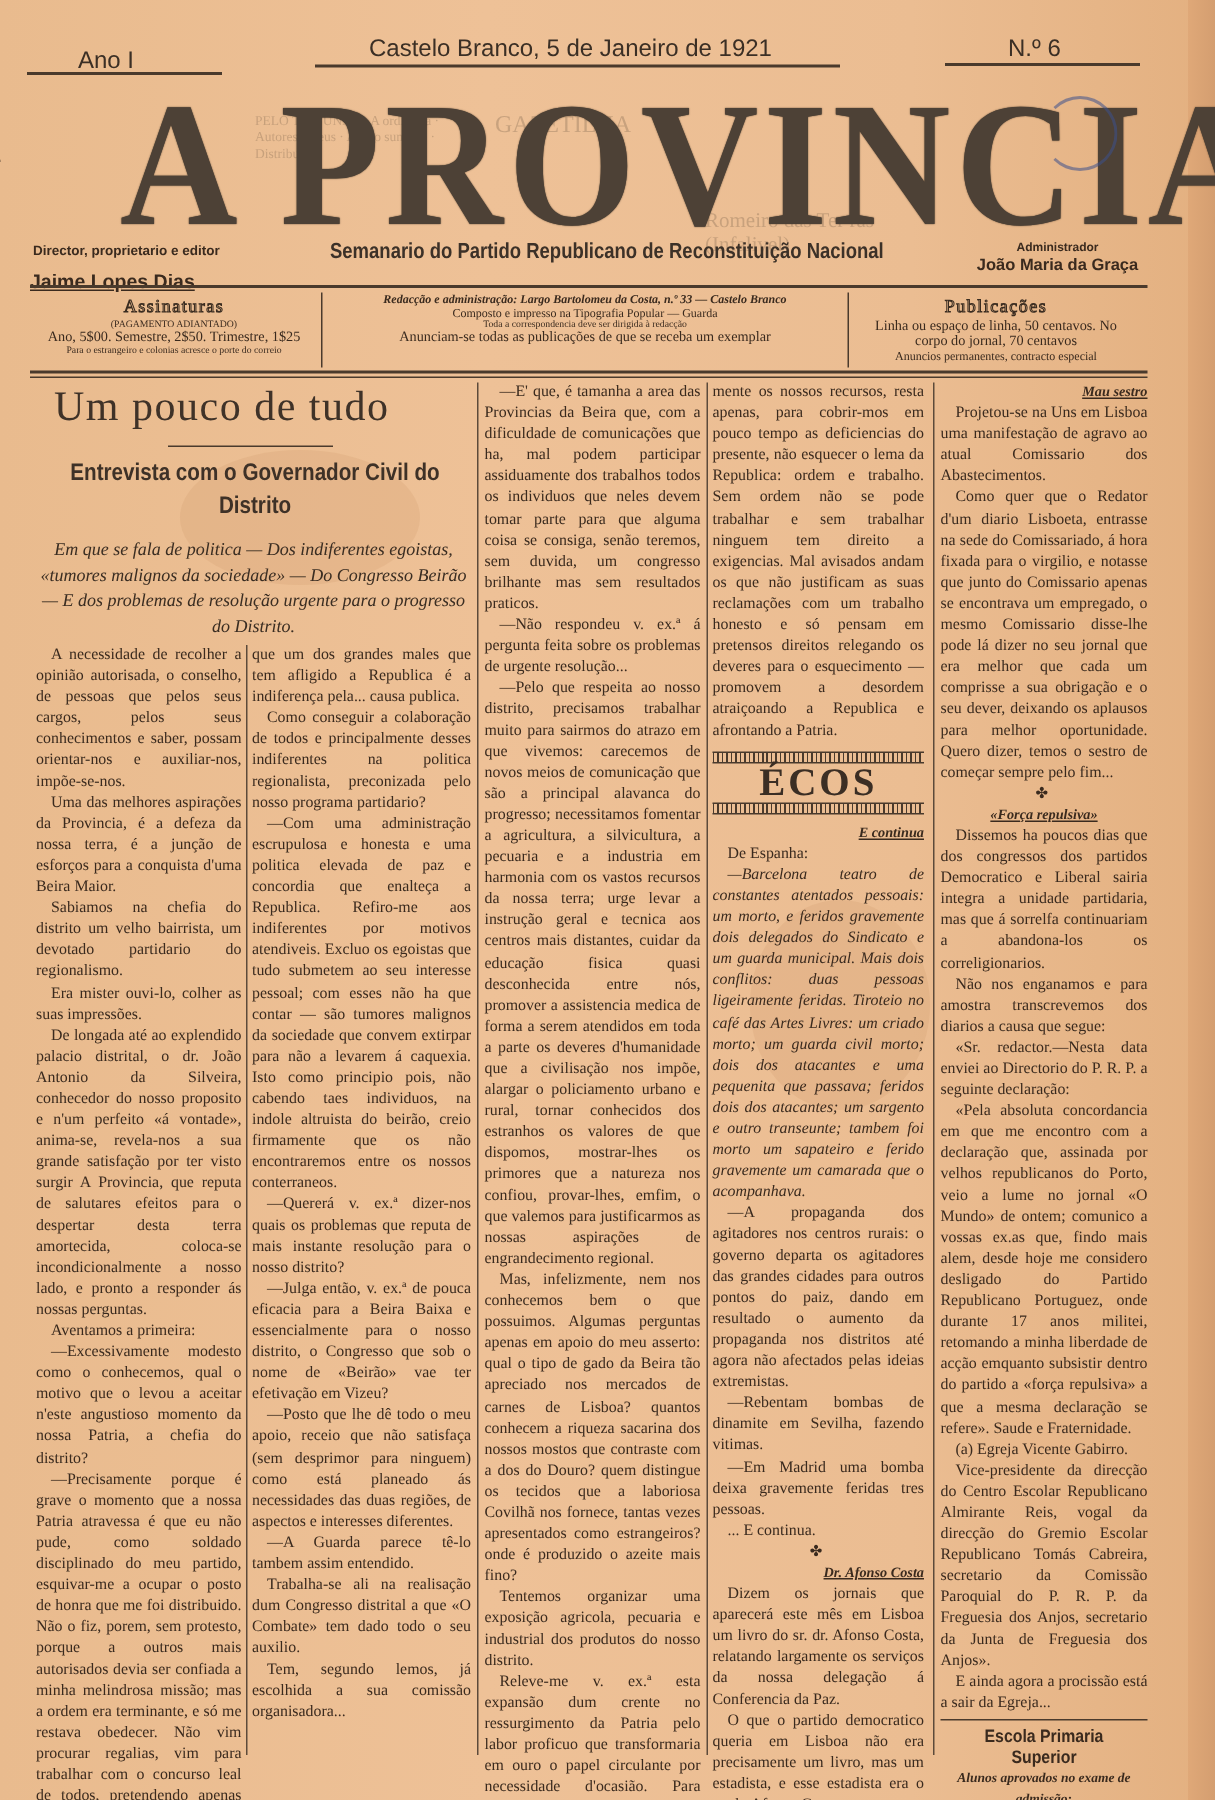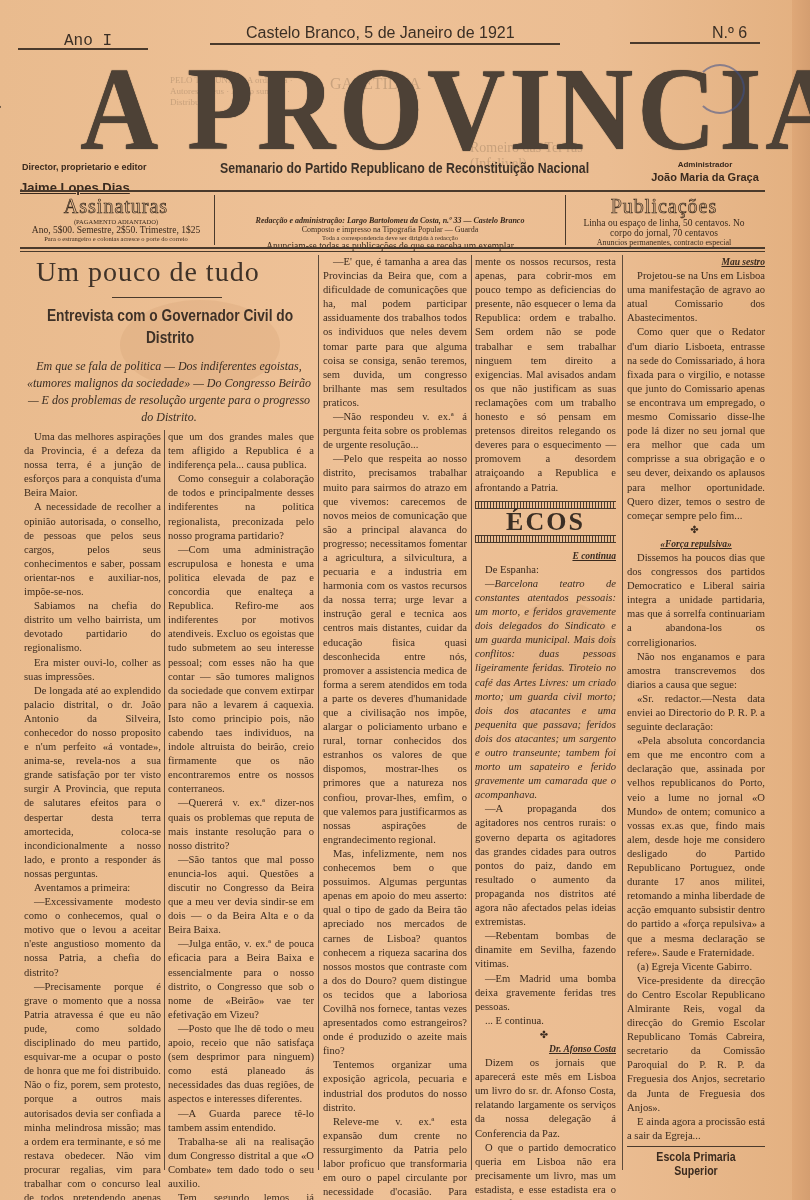--- a/index.html
+++ b/index.html
@@ -1,40 +1,40 @@
 <!DOCTYPE html>
 <html><head>
 <meta charset="utf-8">
 <style>
   html,body{margin:0;padding:0;}
   body{width:810px;height:1200px;background:#e8b98c;position:relative;overflow:hidden;font-family:"Liberation Serif",serif;color:#3a2a1e;}
   .page{position:absolute;left:0;top:0;width:810px;height:1200px;background:linear-gradient(90deg,#e9bb8e 0%,#eec197 40%,#ebbd92 75%,#e3b080 100%);}
   .right-edge{position:absolute;left:792px;top:0;width:18px;height:1200px;background:linear-gradient(90deg,#dfa878,#d49e70);}
   .dateline{position:absolute;top:22px;left:0;width:790px;height:22px;font-family:"Liberation Sans",sans-serif;font-size:16px;color:#3b2f25;}
-  .dateline .ano{position:absolute;left:64px;top:10px;font-family:Liberation Mono, monospace;}
+  .dateline .ano{position:absolute;left:52px;top:10px;}
   .dateline .date{position:absolute;left:246px;top:2px;}
-  .dateline .num{position:absolute;left:672px;top:2px;margin-left:40px;}
+  .dateline .num{position:absolute;left:672px;top:2px;}
   .rule{position:absolute;background:#4a3a2c;}
   .masthead-title{position:absolute;left:80px;top:50px;width:640px;height:120px;font-family:"Liberation Serif",serif;font-weight:bold;font-size:118px;letter-spacing:4px;color:#4d4136;line-height:120px;white-space:nowrap;transform:scaleX(0.92);transform-origin:left top;text-shadow:0 0 1px #2d241b;}
   .vert-label{position:absolute;left:10px;top:60px;width:20px;height:200px;}
   .vert-label span{position:absolute;left:-70px;top:80px;transform:rotate(-90deg);font-family:"Liberation Sans",sans-serif;font-weight:bold;font-size:11px;white-space:nowrap;color:#4a3c30;}
   .director{position:absolute;left:20px;top:162px;font-family:"Liberation Sans",sans-serif;}
   .director .lbl{font-size:9px;font-weight:bold;display:block;margin-left:2px;}
   .director .name{font-size:13px;font-weight:bold;display:block;margin-top:8px;text-decoration:underline;}
   .subtitle{position:absolute;left:220px;top:160px;font-family:"Liberation Sans",sans-serif;font-weight:bold;font-size:14.5px;color:#3c3128;transform:scaleX(0.85);transform-origin:left;white-space:nowrap;}
   .admin{position:absolute;left:630px;top:160px;font-family:"Liberation Sans",sans-serif;text-align:center;width:150px;}
   .admin .lbl{font-size:8px;font-weight:bold;display:block;}
   .admin .name{font-size:11px;font-weight:bold;display:block;margin-top:2px;}
   .ghost{position:absolute;color:rgba(70,55,40,0.22);font-size:9px;line-height:11px;overflow:hidden;}
   .stamp{position:absolute;left:695px;top:64px;width:46px;height:46px;border:2px solid rgba(60,80,140,0.55);border-radius:50%;border-left-color:transparent;}
   .box{position:absolute;top:195px;height:50px;}
   .box.subs{left:20px;width:192px;text-align:center;}
   .box.red{left:214px;width:350px;text-align:center;border-left:1px solid #4a3a2c;border-right:1px solid #4a3a2c;}
   .box.pub{left:566px;width:196px;text-align:center;}
-  .outline-title{font-family:"Liberation Serif",serif;font-size:20px;color:transparent;-webkit-text-stroke:0.7px #3a2c20;letter-spacing:1px;margin-top:25px;}
+  .outline-title{font-family:"Liberation Serif",serif;font-size:12px;color:transparent;-webkit-text-stroke:0.7px #3a2c20;letter-spacing:1px;margin-top:25px;}
   .tiny{font-size:6.5px;display:block;}
   .small{font-size:9.5px;display:block;}
   .sm2{font-size:8px;display:block;}
   .col{position:absolute;top:255px;font-size:10.6px;line-height:14.1px;text-align:justify;hyphens:manual;}
   .col p{margin:0;text-indent:10px;}
   .col .noind{text-indent:0;}
   .c1{left:24px;width:137px;}
   .c2{left:168px;width:146px;}
   .c3{left:323px;width:144px;}
   .c4{left:475px;width:141px;}
@@ -42,21 +42,21 @@
   .vrule{position:absolute;top:255px;width:1px;background:#5c4a3a;height:915px;}
   .hand-title{position:absolute;left:36px;top:256px;font-family:"Liberation Serif",serif;font-size:28px;color:#3f3228;font-style:normal;letter-spacing:1px;}
   .head1{position:absolute;left:25px;top:305px;width:290px;text-align:center;font-family:"Liberation Sans",sans-serif;font-weight:bold;font-size:16px;line-height:22px;color:#3e3127;transform:scaleX(0.86);transform-origin:center;}
   .summary{position:absolute;left:24px;top:358px;width:290px;text-align:center;font-style:italic;font-size:12px;line-height:17px;color:#3a2d22;}
   .body1{top:430px;}
   .ecos{font-family:"Liberation Serif",serif;font-weight:bold;font-size:26px;text-align:center;letter-spacing:2px;display:block;color:#3b2e24;}
   .dotrow{height:6px;border-top:1px solid #4a3a2c;border-bottom:1px solid #4a3a2c;background:repeating-linear-gradient(90deg,#4a3a2c 0 1px,transparent 1px 3px);margin:6px 0;}
   .rt{text-align:right;font-weight:bold;font-style:italic;font-size:9.5px;text-decoration:underline;display:block;}
   .ct{text-align:center;display:block;}
   .sec-head{font-family:"Liberation Sans",sans-serif;font-weight:bold;font-size:12px;text-align:center;display:block;transform:scaleX(0.88);}
-  .italic{font-style:italic;margin-top:21px;}
+  .italic{font-style:italic;}
   .bold{font-weight:bold;}
   .ornament{text-align:center;display:block;font-size:10px;letter-spacing:3px;}
   .stain{position:absolute;border-radius:50%;background:rgba(180,120,70,0.12);}
 </style>
 </head>
 <body>
 
 <div class="page">
   <div class="right-edge"></div>
 
@@ -118,37 +118,36 @@
   <div class="vrule" style="left:318px;"></div>
   <div class="vrule" style="left:471px;"></div>
   <div class="vrule" style="left:622px;"></div>
 
   <div class="hand-title">Um pouco de tudo</div>
   <div class="rule" style="left:112px;top:297px;width:110px;height:1px;"></div>
   <div class="head1">Entrevista com o Governador Civil do Distrito</div>
   <div class="summary">Em que se fala de politica — Dos indiferentes egoistas, «tumores malignos da sociedade» — Do Congresso Beirão — E dos problemas de resolução urgente para o progresso do Distrito.</div>
 
   <div class="col c1 body1">
+    <p>A necessidade de recolher a opinião autorisada, o conselho, de pessoas que pelos seus cargos, pelos seus conhecimentos e saber, possam orientar-nos e auxiliar-nos, impõe-se-nos.</p>
     <p>Uma das melhores aspirações da Provincia, é a defeza da nossa terra, é a junção de esforços para a conquista d'uma Beira Maior.</p>
-    <p>A necessidade de recolher a opinião autorisada, o conselho, de pessoas que pelos seus cargos, pelos seus conhecimentos e saber, possam orientar-nos e auxiliar-nos, impõe-se-nos.</p>
     <p>Sabiamos na chefia do distrito um velho bairrista, um devotado partidario do regionalismo.</p>
     <p>Era mister ouvi-lo, colher as suas impressões.</p>
     <p>De longada até ao explendido palacio distrital, o dr. João Antonio da Silveira, conhecedor do nosso proposito e n'um perfeito «á vontade», anima-se, revela-nos a sua grande satisfação por ter visto surgir A Provincia, que reputa de salutares efeitos para o despertar desta terra amortecida, coloca-se incondicionalmente a nosso lado, e pronto a responder ás nossas perguntas.</p>
     <p>Aventamos a primeira:</p>
     <p>—Excessivamente modesto como o conhecemos, qual o motivo que o levou a aceitar n'este angustioso momento da nossa Patria, a chefia do distrito?</p>
     <p>—Precisamente porque é grave o momento que a nossa Patria atravessa é que eu não pude, como soldado disciplinado do meu partido, esquivar-me a ocupar o posto de honra que me foi distribuido. Não o fiz, porem, sem protesto, porque a outros mais autorisados devia ser confiada a minha melindrosa missão; mas a ordem era terminante, e só me restava obedecer. Não vim procurar regalias, vim para trabalhar com o concurso leal de todos, pretendendo apenas acertar dignificando a Republica a que tenho consagrado o meu esforço, fraco embora, mas sincero e desinteressado. Permita-me v. ex.ª esta vaidade.</p>
 
   </div>
 
   <div class="col c2 body1">
     <p class="noind">que um dos grandes males que tem afligido a Republica é a indiferença pela... causa publica.</p>
     <p>Como conseguir a colaboração de todos e principalmente desses indiferentes na politica regionalista, preconizada pelo nosso programa partidario?</p>
     <p>—Com uma administração escrupulosa e honesta e uma politica elevada de paz e concordia que enalteça a Republica. Refiro-me aos indiferentes por motivos atendiveis. Excluo os egoistas que tudo submetem ao seu interesse pessoal; com esses não ha que contar — são tumores malignos da sociedade que convem extirpar para não a levarem á caquexia. Isto como principio pois, não cabendo taes individuos, na indole altruista do beirão, creio firmamente que os não encontraremos entre os nossos conterraneos.</p>
     <p>—Quererá v. ex.ª dizer-nos quais os problemas que reputa de mais instante resolução para o nosso distrito?</p>
-    <p>—São tantos que mal posso enuncia-los aqui. Questões a discutir no Congresso da Beira que a meu ver devia sindir-se em dois — o da Beira Alta e o da Beira Baixa.</p>
     <p>—Julga então, v. ex.ª de pouca eficacia para a Beira Baixa e essencialmente para o nosso distrito, o Congresso que sob o nome de «Beirão» vae ter efetivação em Vizeu?</p>
     <p>—Posto que lhe dê todo o meu apoio, receio que não satisfaça (sem desprimor para ninguem) como está planeado ás necessidades das duas regiões, de aspectos e interesses diferentes.</p>
     <p>—A Guarda parece tê-lo tambem assim entendido.</p>
     <p>Trabalha-se ali na realisação dum Congresso distrital a que «O Combate» tem dado todo o seu auxilio.</p>
     <p>Tem, segundo lemos, já escolhida a sua comissão organisadora...</p>
   </div>
 
   <div class="col c3">
     <p>—E' que, é tamanha a area das Provincias da Beira que, com a dificuldade de comunicações que ha, mal podem participar assiduamente dos trabalhos todos os individuos que neles devem tomar parte para que alguma coisa se consiga, senão teremos, sem duvida, um congresso brilhante mas sem resultados praticos.</p>
     <p>—Não respondeu v. ex.ª á pergunta feita sobre os problemas de urgente resolução...</p>

